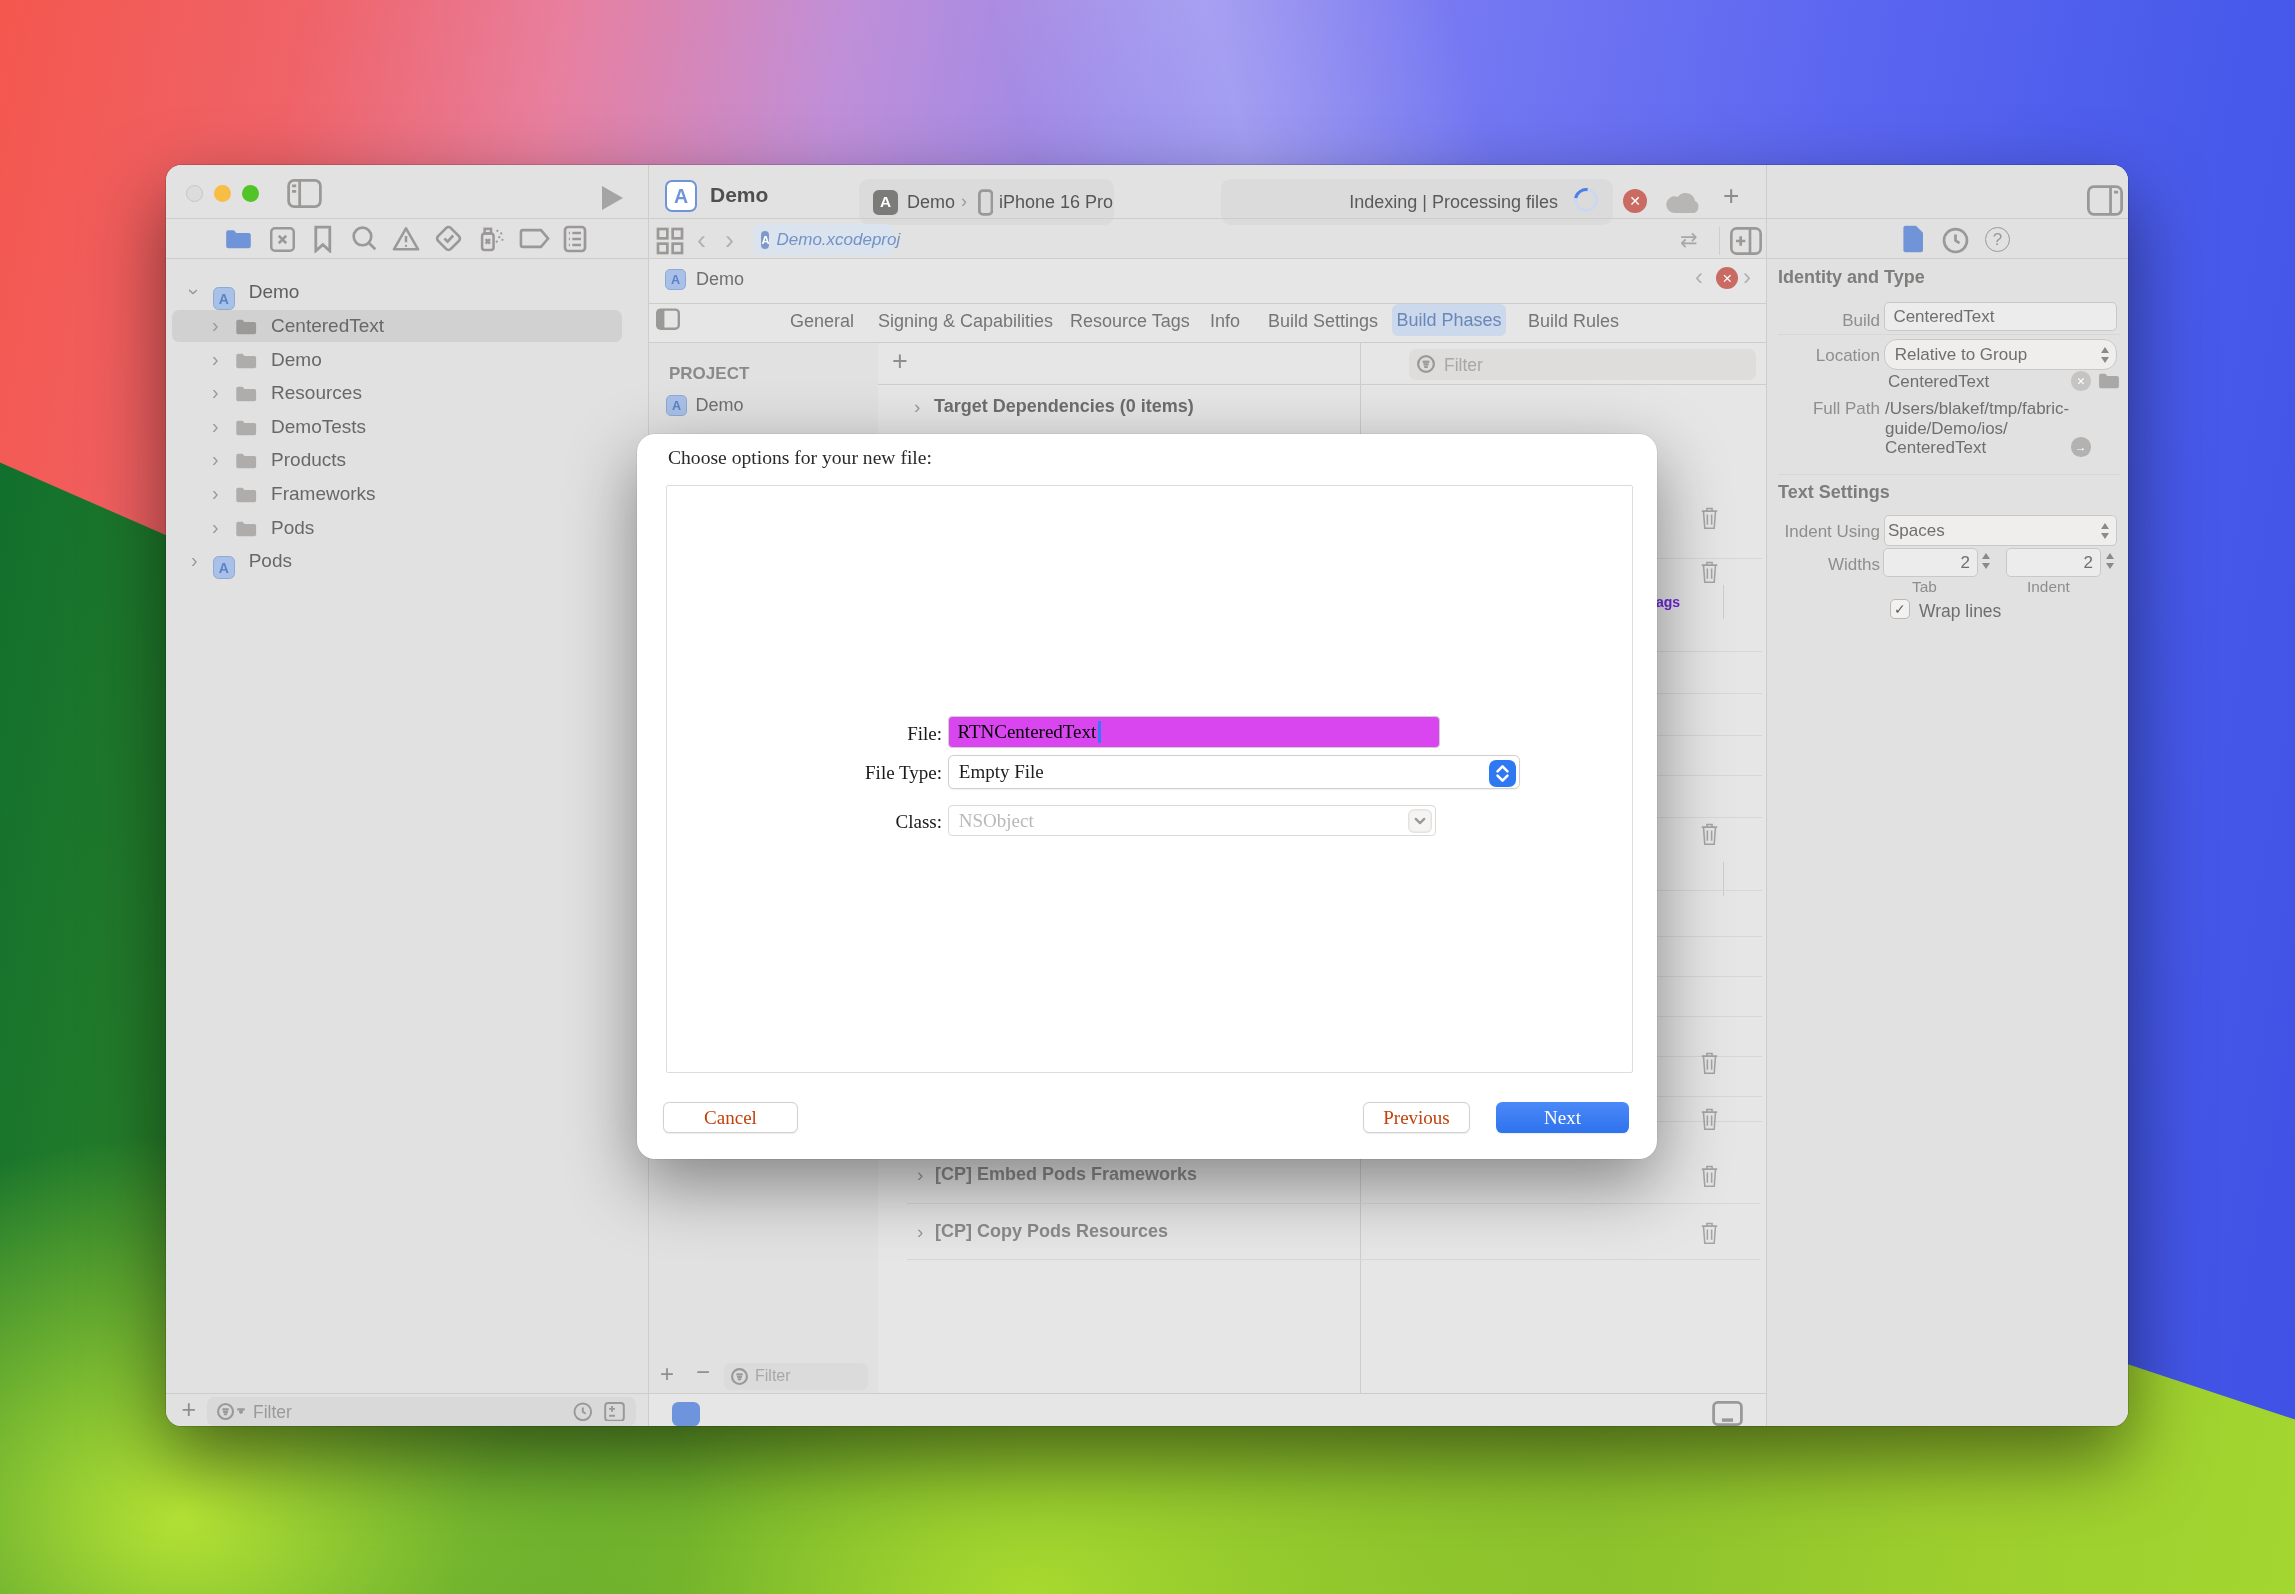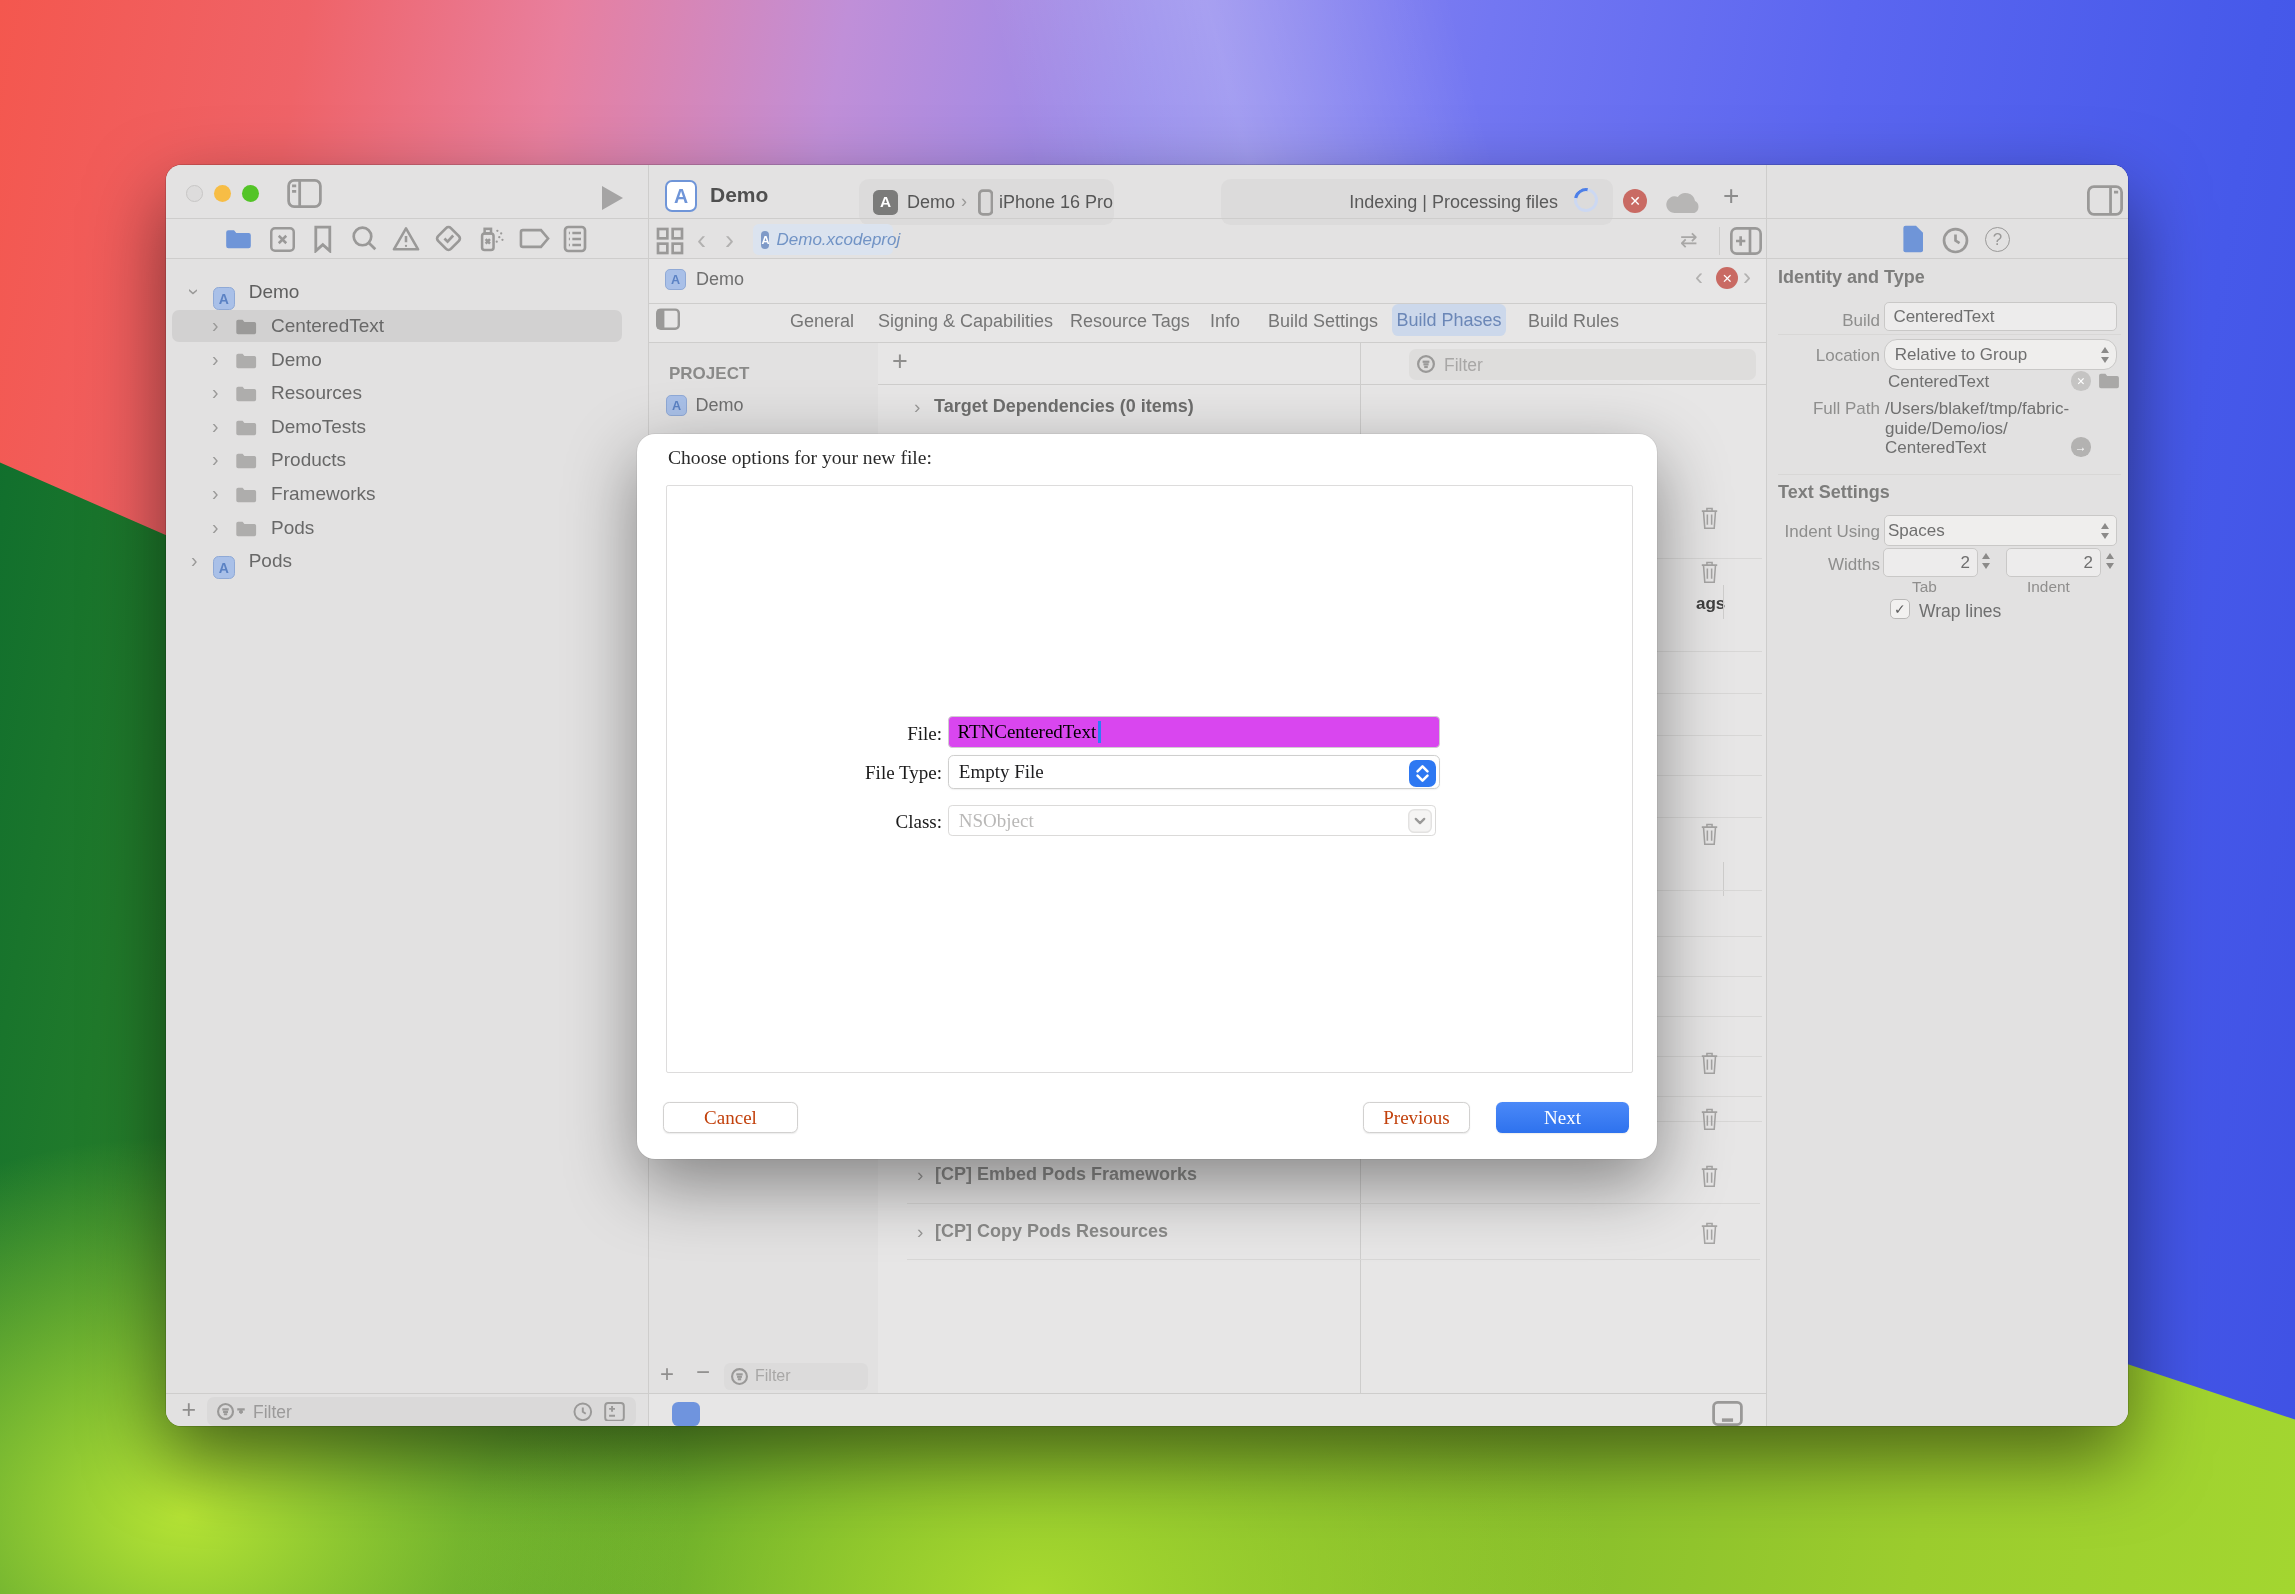--- a/index.html
+++ b/index.html
@@ -340,21 +340,21 @@
             <line x1="6.4" y1="10.6" x2="9.6" y2="10.6"></line>
           </g>
       </svg>
       <span class="abs txt" style="left:31px;top:3.5px;font-size:16px;color:#a8a7a6;">Filter</span>
     </div>
     <div class="abs" style="left:506px;top:1237px;width:28px;height:24px;background:#6f94de;border-radius:6.3px;"></div>
 
     <div class="abs txt" style="left:748px;top:231px;font-size:19px;color:#9a9998;">›</div>
     <div class="abs txt" style="left:768px;top:231px;font-size:18px;font-weight:bold;color:#6e6e6d;">Target Dependencies (0 items)</div>
 
-    <div class="abs txt" style="left:1490px;top:429px;font-size:17px;font-weight:bold;color:#404040;margin-left:40px;">ags</div>
+    <div class="abs txt" style="left:1490px;top:429px;font-size:14px;font-weight:bold;color:#6d28d9;">ags</div>
     <div class="hl" style="left:1557px;top:420px;width:1.4px;height:34px;"></div>
     <div class="hl" style="left:1557px;top:697px;width:1.4px;height:34px;"></div>
     <div class="hl faint" style="left:1491px;top:393px;width:105px;height:1.4px;"></div>
     <div class="hl faint" style="left:1491px;top:486px;width:105px;height:1.4px;"></div>
     <div class="hl faint" style="left:1491px;top:528px;width:105px;height:1.4px;"></div>
     <div class="hl faint" style="left:1491px;top:570px;width:105px;height:1.4px;"></div>
     <div class="hl faint" style="left:1491px;top:610px;width:105px;height:1.4px;"></div>
     <div class="hl faint" style="left:1491px;top:652px;width:105px;height:1.4px;"></div>
     <div class="hl faint" style="left:1491px;top:725px;width:105px;height:1.4px;"></div>
     <div class="hl faint" style="left:1491px;top:771px;width:105px;height:1.4px;"></div>
@@ -464,21 +464,21 @@
     <div class="abs txt" style="left:31px;top:12.6px;font-size:19.6px;color:#2b2b2b;">Choose options for your new file:</div>
     <div class="abs" style="left:29px;top:51px;width:967px;height:588px;background:#fff;border:1.4px solid #dddcdc;border-radius:2.1px;"></div>
 
     <div class="dlg-label" style="left:137px;top:289px;width:168px;">File:</div>
     <div class="abs" style="left:311px;top:282px;width:492px;height:32px;background:#d946ef;border:1.4px solid #cfcfce;border-radius:4.2px;display:flex;align-items:center;padding-left:8.4px;font-size:19px;color:#000;">
       <span class="txt">RTNCenteredText</span>
         <span class="cursor"></span>
     </div>
 
     <div class="dlg-label" style="left:137px;top:328px;width:168px;">File Type:</div>
-    <div class="abs" style="left:311px;top:321px;width:492px;height:34px;background:#fff;border:1.4px solid #cfcfce;border-radius:5.6px;display:flex;align-items:center;padding-left:9.8px;font-size:19px;color:#1d1d1f;box-shadow:0 0.7px 1.4px rgba(0,0,0,.06);">
+    <div class="abs" style="left:311px;top:321px;width:572px;height:34px;background:#fff;border:1.4px solid #cfcfce;border-radius:5.6px;display:flex;align-items:center;padding-left:9.8px;font-size:19px;color:#1d1d1f;box-shadow:0 0.7px 1.4px rgba(0,0,0,.06);">
       <span class="txt">Empty File</span>
       <svg class="abs" style="right:3.5px;top:3.5px;" width="27" height="27" viewBox="0 0 19 19">
         <rect x="0" y="0" width="19" height="19" rx="5" fill="#2e78f2"></rect>
         <path d="M6 8 L9.5 4.5 L13 8 M6 11 L9.5 14.5 L13 11" stroke="#fff" stroke-width="1.8" fill="none" stroke-linecap="round" stroke-linejoin="round"></path>
       </svg>
     </div>
 
     <div class="dlg-label" style="left:137px;top:377px;width:168px;">Class:</div>
     <div class="abs" style="left:311px;top:371px;width:488px;height:31px;background:#fff;border:1.4px solid #dbdad9;border-radius:4.2px;display:flex;align-items:center;padding-left:9.8px;font-size:19px;color:#b9b8b7;">
       <span class="txt">NSObject</span>

